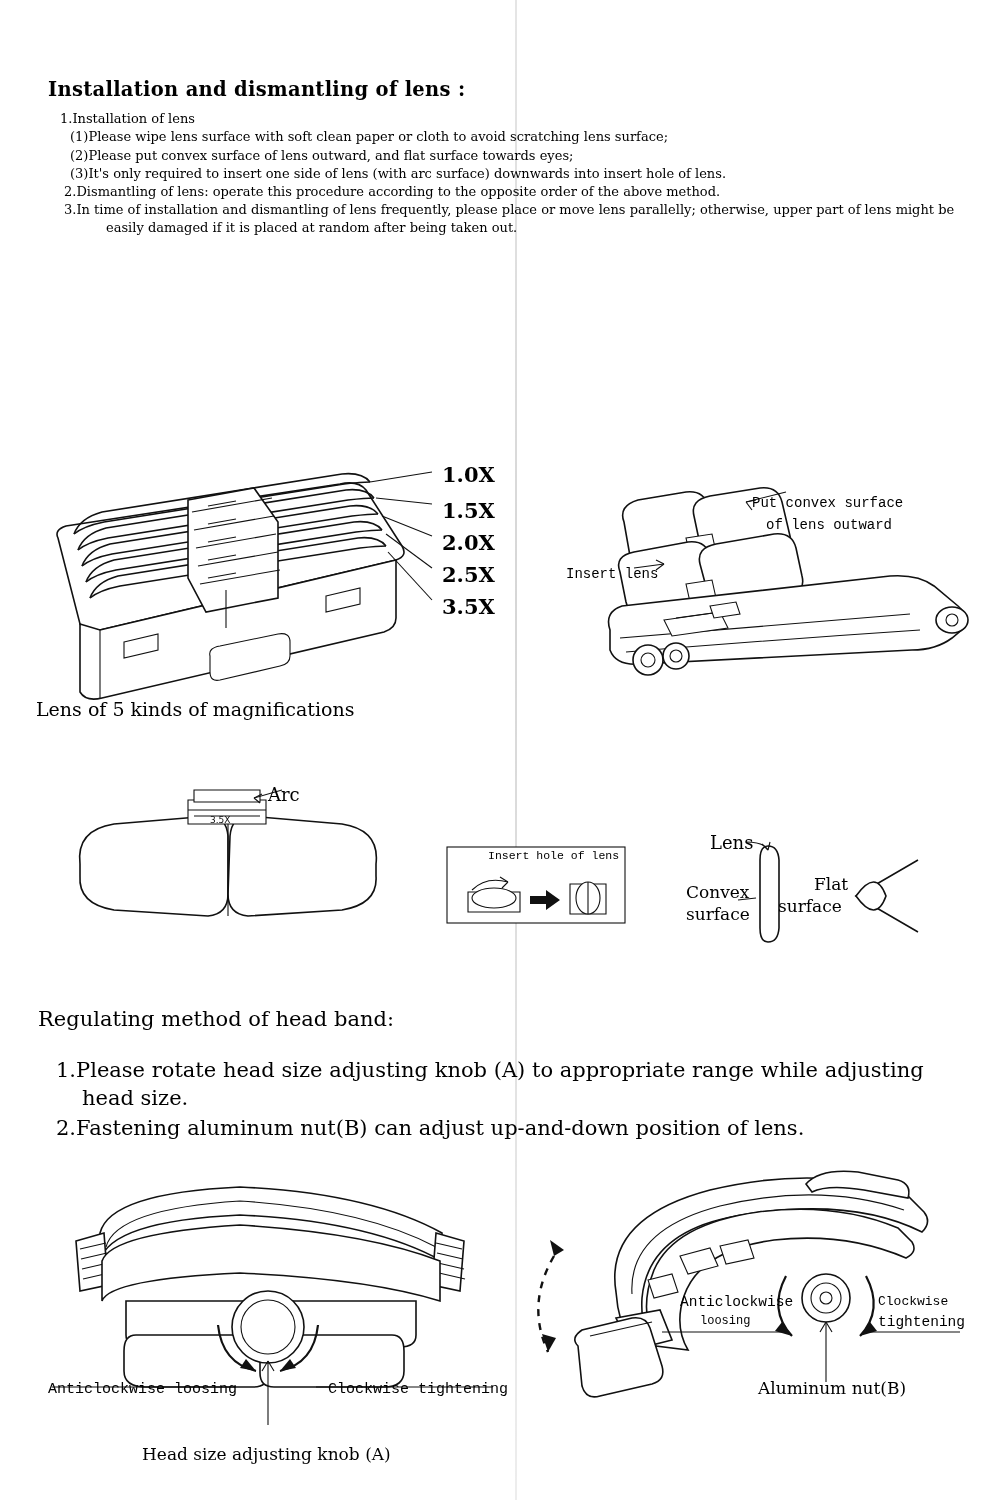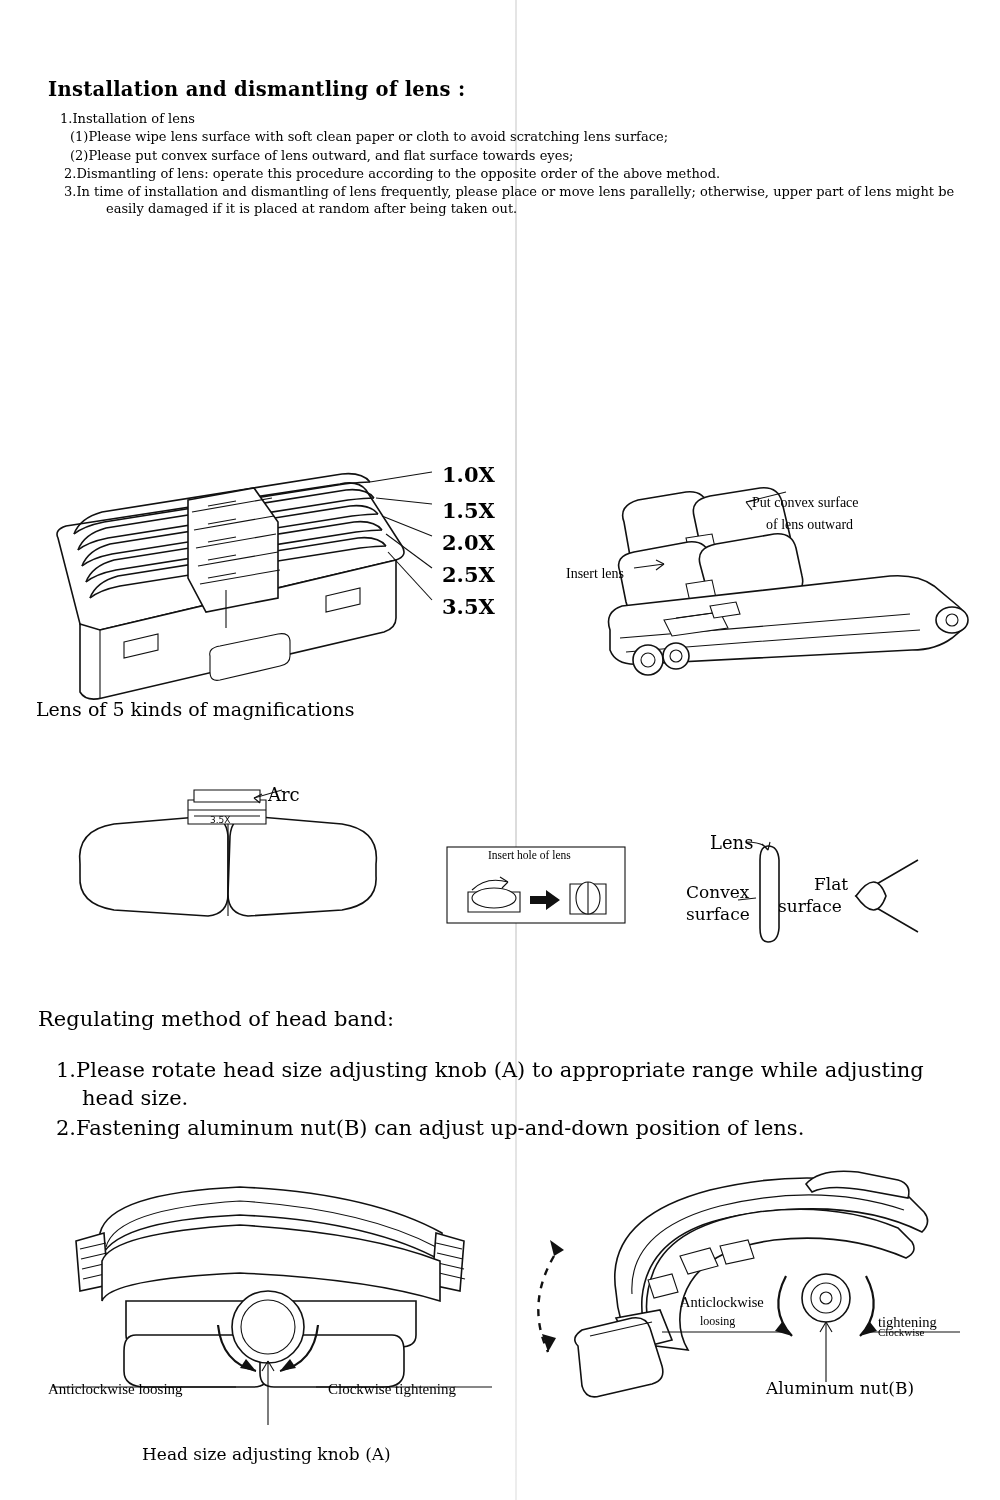--- a/index.html
+++ b/index.html
@@ -79,21 +79,21 @@
   }
   .mag-label {
     position: absolute;
     font-weight: bold;
     font-size: 21px;
     font-family: "DejaVu Serif", serif;
   }
   .small-cap {
     position: absolute;
     font-size: 14px;
-    font-family: Liberation Serif, serif;
+    font-family: Liberation Mono, monospace;
   }
   .med-cap {
     position: absolute;
     font-size: 16px;
     font-family: "DejaVu Serif", serif;
   }
   .big-cap {
     position: absolute;
     font-size: 19px;
     font-family: "DejaVu Serif", serif;
@@ -110,20 +110,21 @@
 
 <div class="page">
 
   <div class="fold"></div>
 
   <div class="text-block">
     <h1 class="title">Installation and dismantling of lens :</h1>
     <p class="item" style="margin-left:12px;">1.Installation of lens</p>
     <p class="item hang2">(1)Please wipe lens surface with soft clean paper or cloth to avoid scratching lens surface;</p>
     <p class="item hang2">(2)Please put convex surface of lens outward, and flat surface towards eyes;</p>
+    <p class="item hang2">(3)It's only required to insert one side of lens (with arc surface) downwards into insert hole of lens.</p>
     <p class="item hang" style="margin-left:16px;">2.Dismantling of lens: operate this procedure according to the opposite order of the above method.</p>
     <p class="item hang" style="margin-left:16px;">3.In time of installation and dismantling of lens frequently, please place or move lens parallelly; otherwise, upper part of lens might be easily damaged if it is placed at random after being taken out.</p>
   </div>
 
   <svg style="position:absolute; left:40px; top:460px;" width="420" height="250" viewBox="0 0 420 250">
 
     <path class="fillw" d="M18 78 Q14 70 26 66 L300 24 Q318 20 326 30 L362 86 Q368 96 356 100 L60 170 Q46 174 40 164 Z"></path>
 
     <path class="fillw" d="M40 164 L60 170 L356 100 L356 158 Q356 168 344 172 L62 238 Q46 242 40 232 Z"></path>
     <path class="ln-thin" d="M60 170 L60 238"></path>
@@ -358,17 +359,17 @@
     <path d="M34 86 L30 70 L44 80 Z" fill="#111"></path>
 
     <path class="ln-thin" d="M142 162 L262 162"></path>
     <path class="ln-thin" d="M348 162 L440 162"></path>
     <path class="ln-thin" d="M306 152 L306 212"></path>
     <path class="ln-thin" d="M306 152 L300 162 M306 152 L312 162" stroke-width="1.2"></path>
   </svg>
 
   <div class="small-cap" style="left:680px; top:1294px; font-size:14.5px;">Anticlockwise</div>
   <div class="small-cap" style="left:700px; top:1314px; font-size:12px;">loosing</div>
-  <div class="small-cap" style="left:878px; top:1294px; font-size:11px;margin-top:32px;">Clockwise</div>
+  <div class="small-cap" style="left:878px; top:1294px; font-size:13px;">Clockwise</div>
   <div class="small-cap" style="left:878px; top:1314px; font-size:14.5px;">tightening</div>
-  <div class="med-cap" style="left:758px; top:1378px; font-size:17px;margin-left:8px;">Aluminum nut(B)</div>
+  <div class="med-cap" style="left:758px; top:1378px; font-size:17px;">Aluminum nut(B)</div>
 
 </div>
 
 </body></html>

